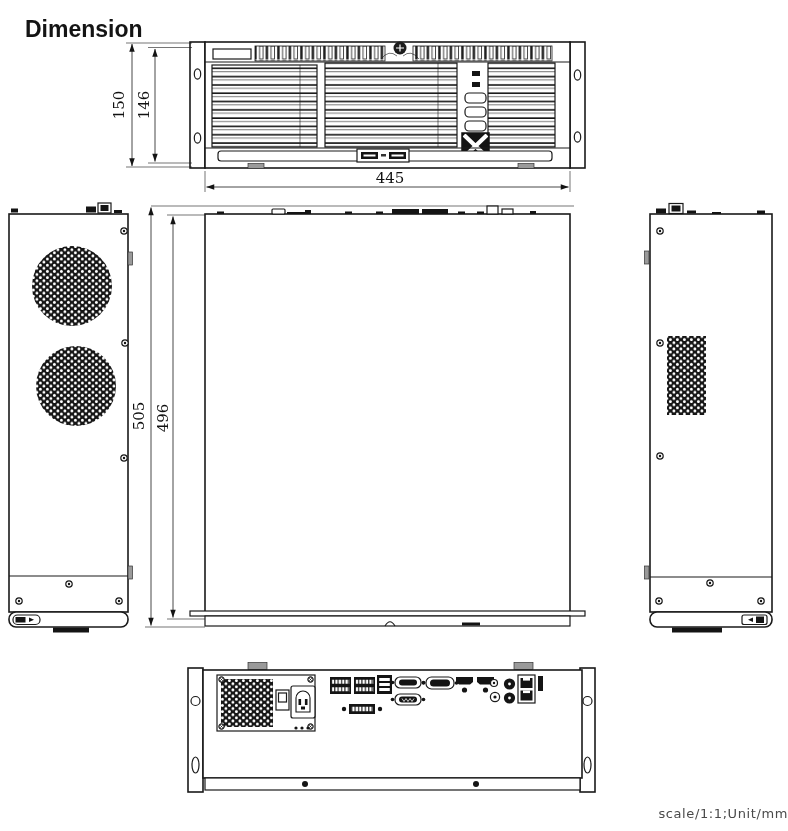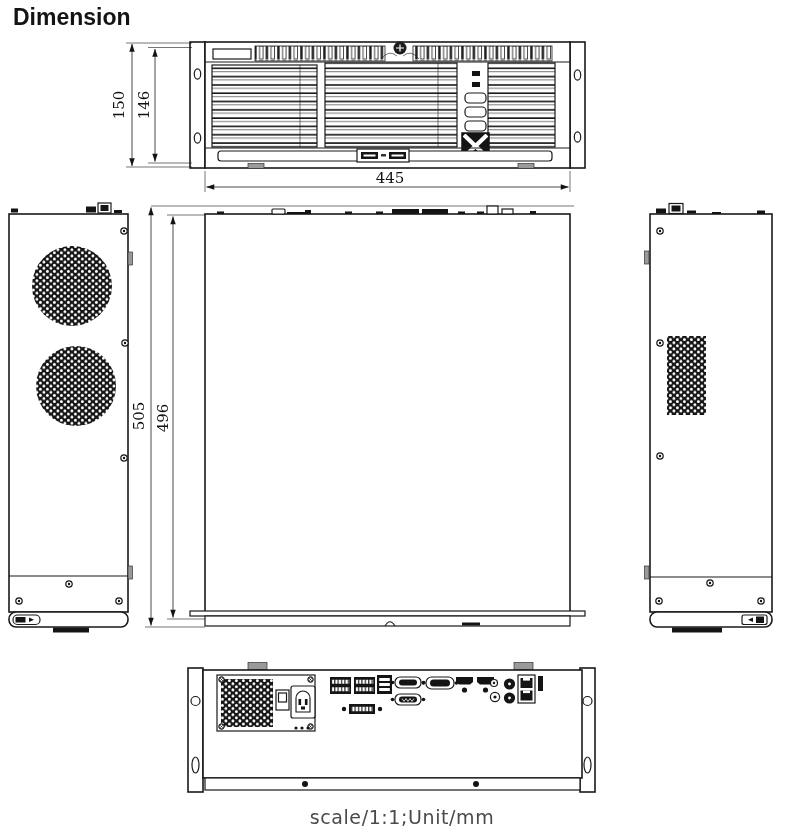--- a/index.html
+++ b/index.html
@@ -1,21 +1,21 @@
 <!DOCTYPE html>
 <html><head>
 <meta charset="utf-8">
 <style>
   html,body{margin:0;padding:0;background:#fff;}
   .canvas{position:relative;width:788px;height:831px;background:#fff;overflow:hidden;
           font-family:"Liberation Sans",sans-serif;}
-  .page-title{position:absolute;left:13px;top:4px;margin:0;font-size:23px;font-weight:bold;
+  .page-title{position:absolute;left:13px;top:4px;margin:12px;font-size:23px;font-weight:bold;
               color:#141414;letter-spacing:0px;font-family:"Liberation Sans",sans-serif;}
-  .footer-note{position:absolute;left:16px;right:0;top:806px;text-align:center;color:#4a4a4a;
-               font-size:19px;letter-spacing:0.6px;font-family:"DejaVu Sans",sans-serif;}
+  .footer-note{position:absolute;left:16px;right:0;top:806px;text-align:right;color:#4a4a4a;
+               font-size:13px;letter-spacing:0.6px;font-family:"DejaVu Sans",sans-serif;}
   svg{position:absolute;left:0;top:0;}
   
   .fw{fill:#ffffff;stroke:#1a1a1a;stroke-width:1.2;}
   .fwB{fill:#ffffff;stroke:#1a1a1a;stroke-width:1.6;}
   .fd{fill:#141414;stroke:none;}
   .fg{fill:#9a9a9a;stroke:#333;stroke-width:0.7;}
   .ln{stroke:#1a1a1a;stroke-width:1.1;fill:none;}
   .thin{stroke:#1a1a1a;stroke-width:0.6;fill:none;}
   .dimln{stroke:#1a1a1a;stroke-width:0.8;fill:none;}
   .dim{font-family:"DejaVu Serif","Liberation Serif",serif;font-size:15px;fill:#111;}

